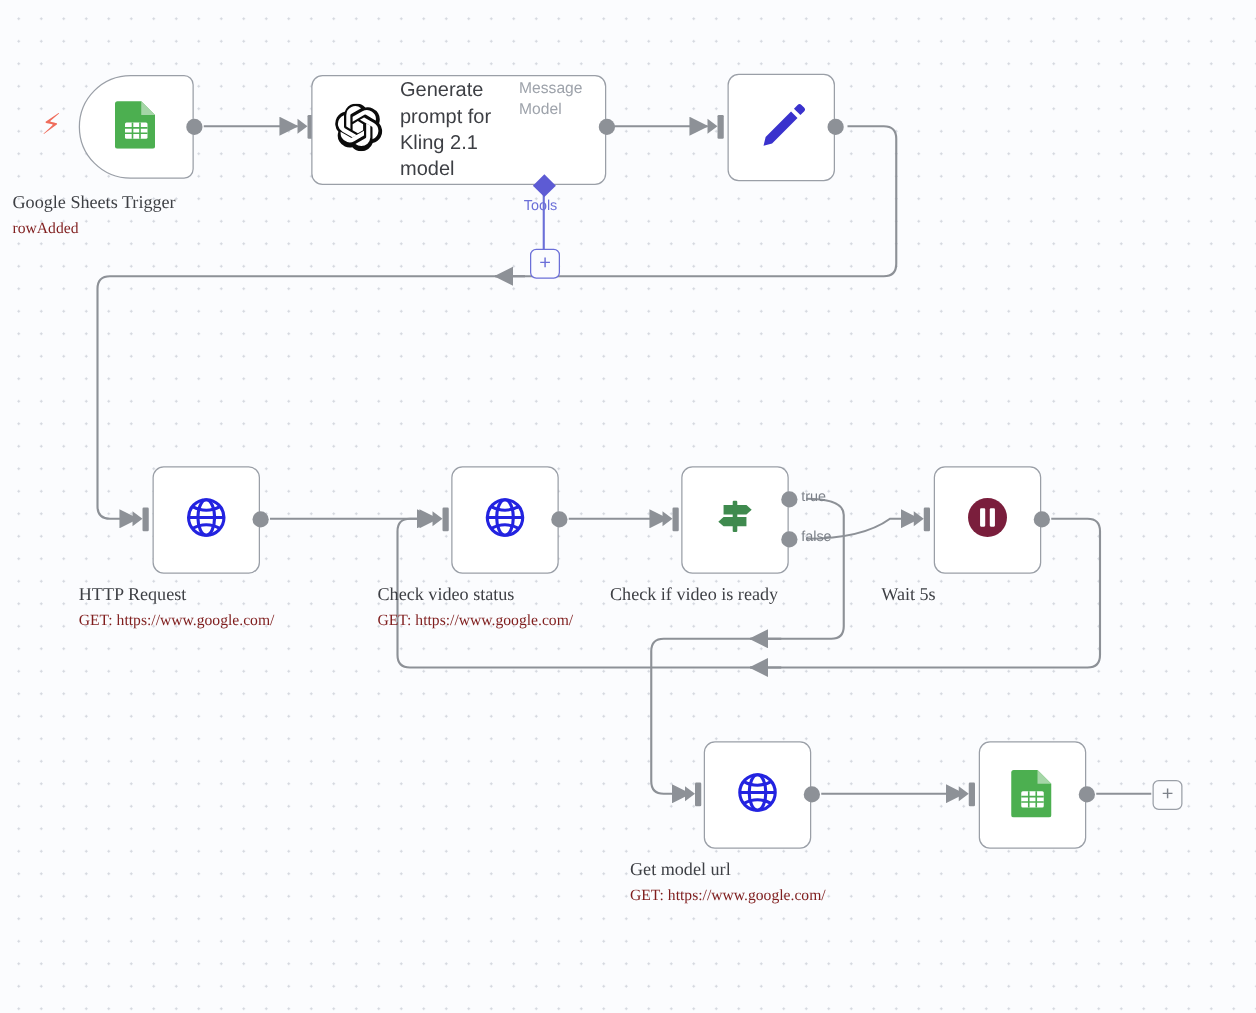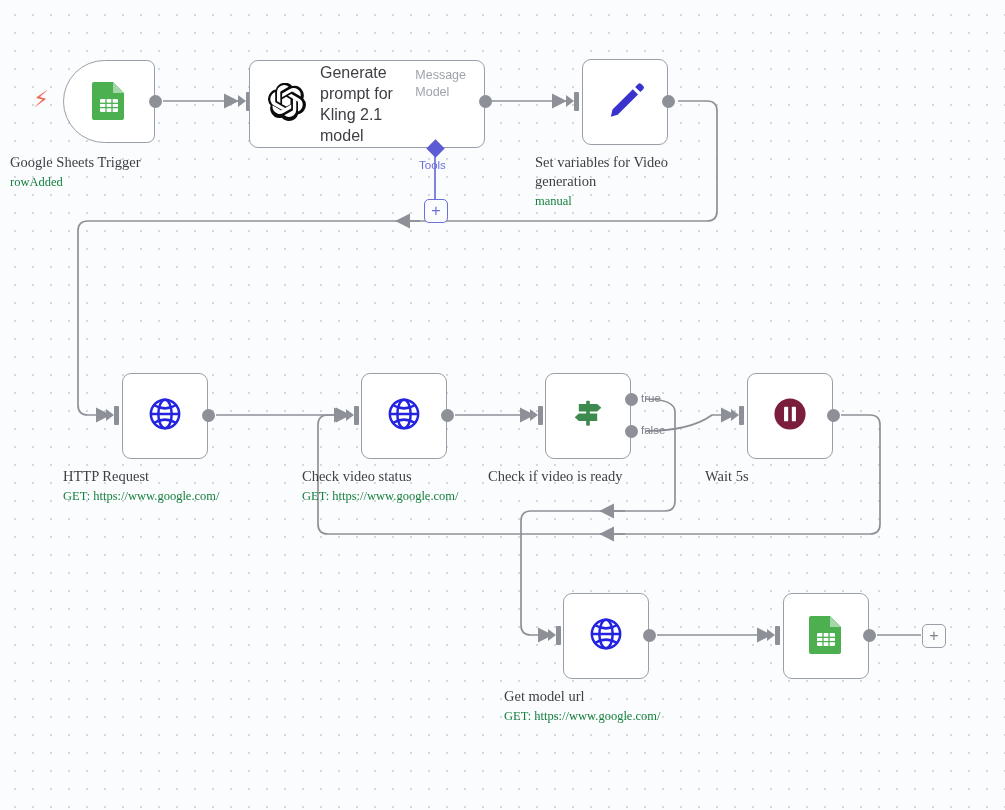--- a/index.html
+++ b/index.html
@@ -35,31 +35,31 @@
     text-align:left;
     color:#3d3f44;
     font-size:14.5px;
     line-height:19px;
     font-weight:400;
     white-space:normal;
     font-family:Liberation Serif, serif;
   }
   .node-sub{
     display:block;
-    color:#15803d;
+    color:#7f1d1d;
     font-size:12.5px;
     line-height:16px;
     margin-top:2px;
   }
 
   
   .wide-inner{display:flex;align-items:center;gap:14px;width:100%;padding:0 18px;box-sizing:border-box;}
   .wide-text{display:flex;flex-direction:row;}
   .wide-title{font-size:16px;color:#3d3f44;line-height:21px;}
-  .wide-sub{font-size:12.5px;color:#9ea3ab;line-height:17px;margin-top:5px;}
+  .wide-sub{font-size:12.5px;color:#9ea3ab;line-height:17px;margin-top:0;}
 
   .ep{position:absolute;border-radius:50%;background:#8d9197;}
   .ep-out{width:13px;height:13px;}
   .in-bar{position:absolute;width:5px;height:19px;background:#8d9197;border-radius:1px;}
   .in-arrow{position:absolute;width:0;height:0;border-top:6px solid transparent;border-bottom:6px solid transparent;border-left:8px solid #8d9197;}
 
   .branch-label{position:absolute;font-size:11.5px;color:#7d828a;}
 
   .tools-diamond{position:absolute;width:13px;height:13px;background:#5d5bd4;transform:rotate(45deg);}
   .tools-text{position:absolute;font-size:11.5px;color:#6b6fd8;}
@@ -166,24 +166,20 @@
   <div class="in-arrow" style="left:566px;top:95px;"></div>
   <div class="in-bar" style="left:574px;top:92px;"></div>
   <div class="node" style="left:582px;top:59px;width:86px;height:86px;">
     <span>
       <svg width="40" height="40" viewBox="0 0 48 48">
         <path fill="#3a32cd" d="M9,35.5 L33.4,11.1 l6.2,6.2 L15.2,41.7 L7,44 z M36.2,8.3 l3.5-3.5a2.6,2.6 0 0 1 3.7,0 l2.5,2.5a2.6,2.6 0 0 1 0,3.7 l-3.5,3.5 z"></path>
       </svg>
     </span>
   </div>
   <div class="ep ep-out" style="left:662px;top:95px;"></div>
-  <div class="node-label" style="left:535px;top:153px;width:180px;">
-    <span>Set variables for Video generation</span>
-    <span class="node-sub">manual</span>
-  </div>
 
   <div class="in-arrow" style="left:106px;top:409px;"></div>
   <div class="in-bar" style="left:114px;top:406px;"></div>
   <div class="node" style="left:122px;top:373px;width:86px;height:86px;">
     <span>
       <svg width="40" height="40" viewBox="0 0 48 48">
         <g fill="none" stroke="#2323e0" stroke-width="3">
           <circle cx="24" cy="24" r="17"></circle>
           <ellipse cx="24" cy="24" rx="8" ry="17"></ellipse>
           <line x1="7" y1="24" x2="41" y2="24"></line>

